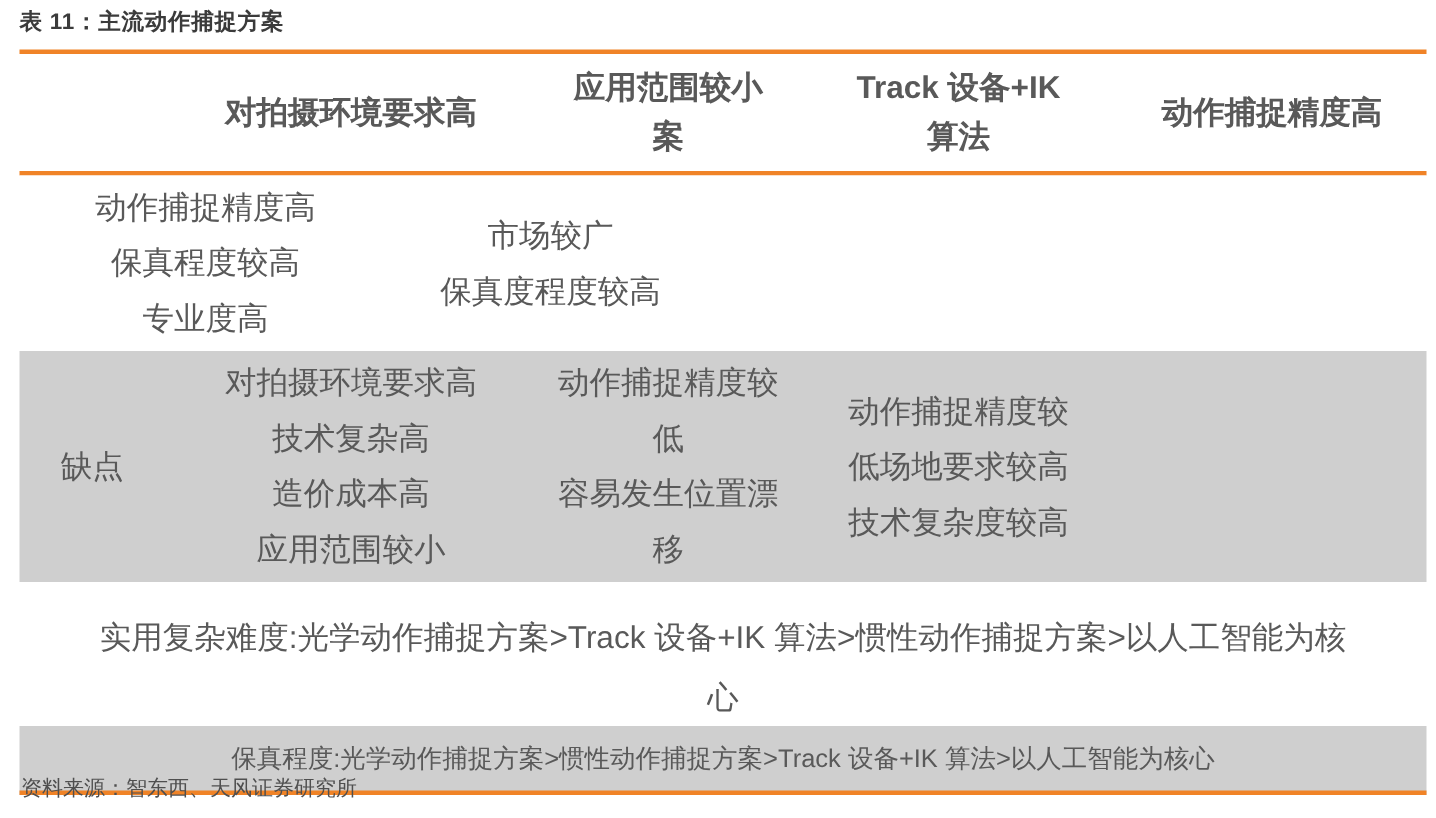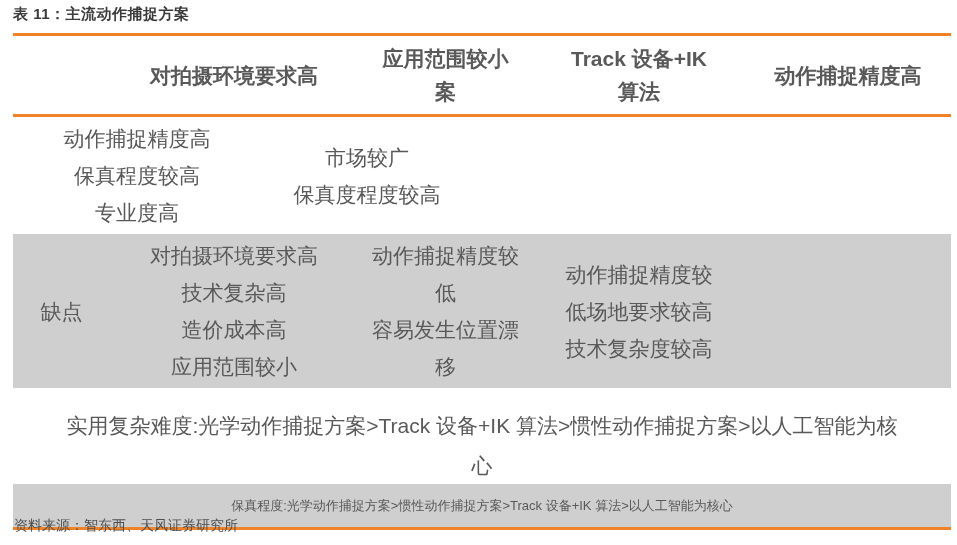--- a/index.html
+++ b/index.html
@@ -57,21 +57,21 @@
     height:76px;background:#ffffff;
     display:flex;align-items:center;justify-content:center;
     text-align:center;white-space:pre-line;
     font-size:21px;color:var(--text-gray);line-height:40px;margin-top:20px;
   }
   .summary-row-2{
     height:43px;background:var(--band-gray);
     border-bottom:3px solid var(--accent-orange);
     display:flex;align-items:center;justify-content:center;
     text-align:center;
-    font-size:13px;color:var(--text-gray);
+    font-size:17px;color:var(--text-gray);
   }
   .source{
     position:absolute;left:14px;top:517px;
     font-size:14px;color:var(--source-color);text-align:right;
   }
 </style>
 </head>
 <body>
 
 <div class="page">

